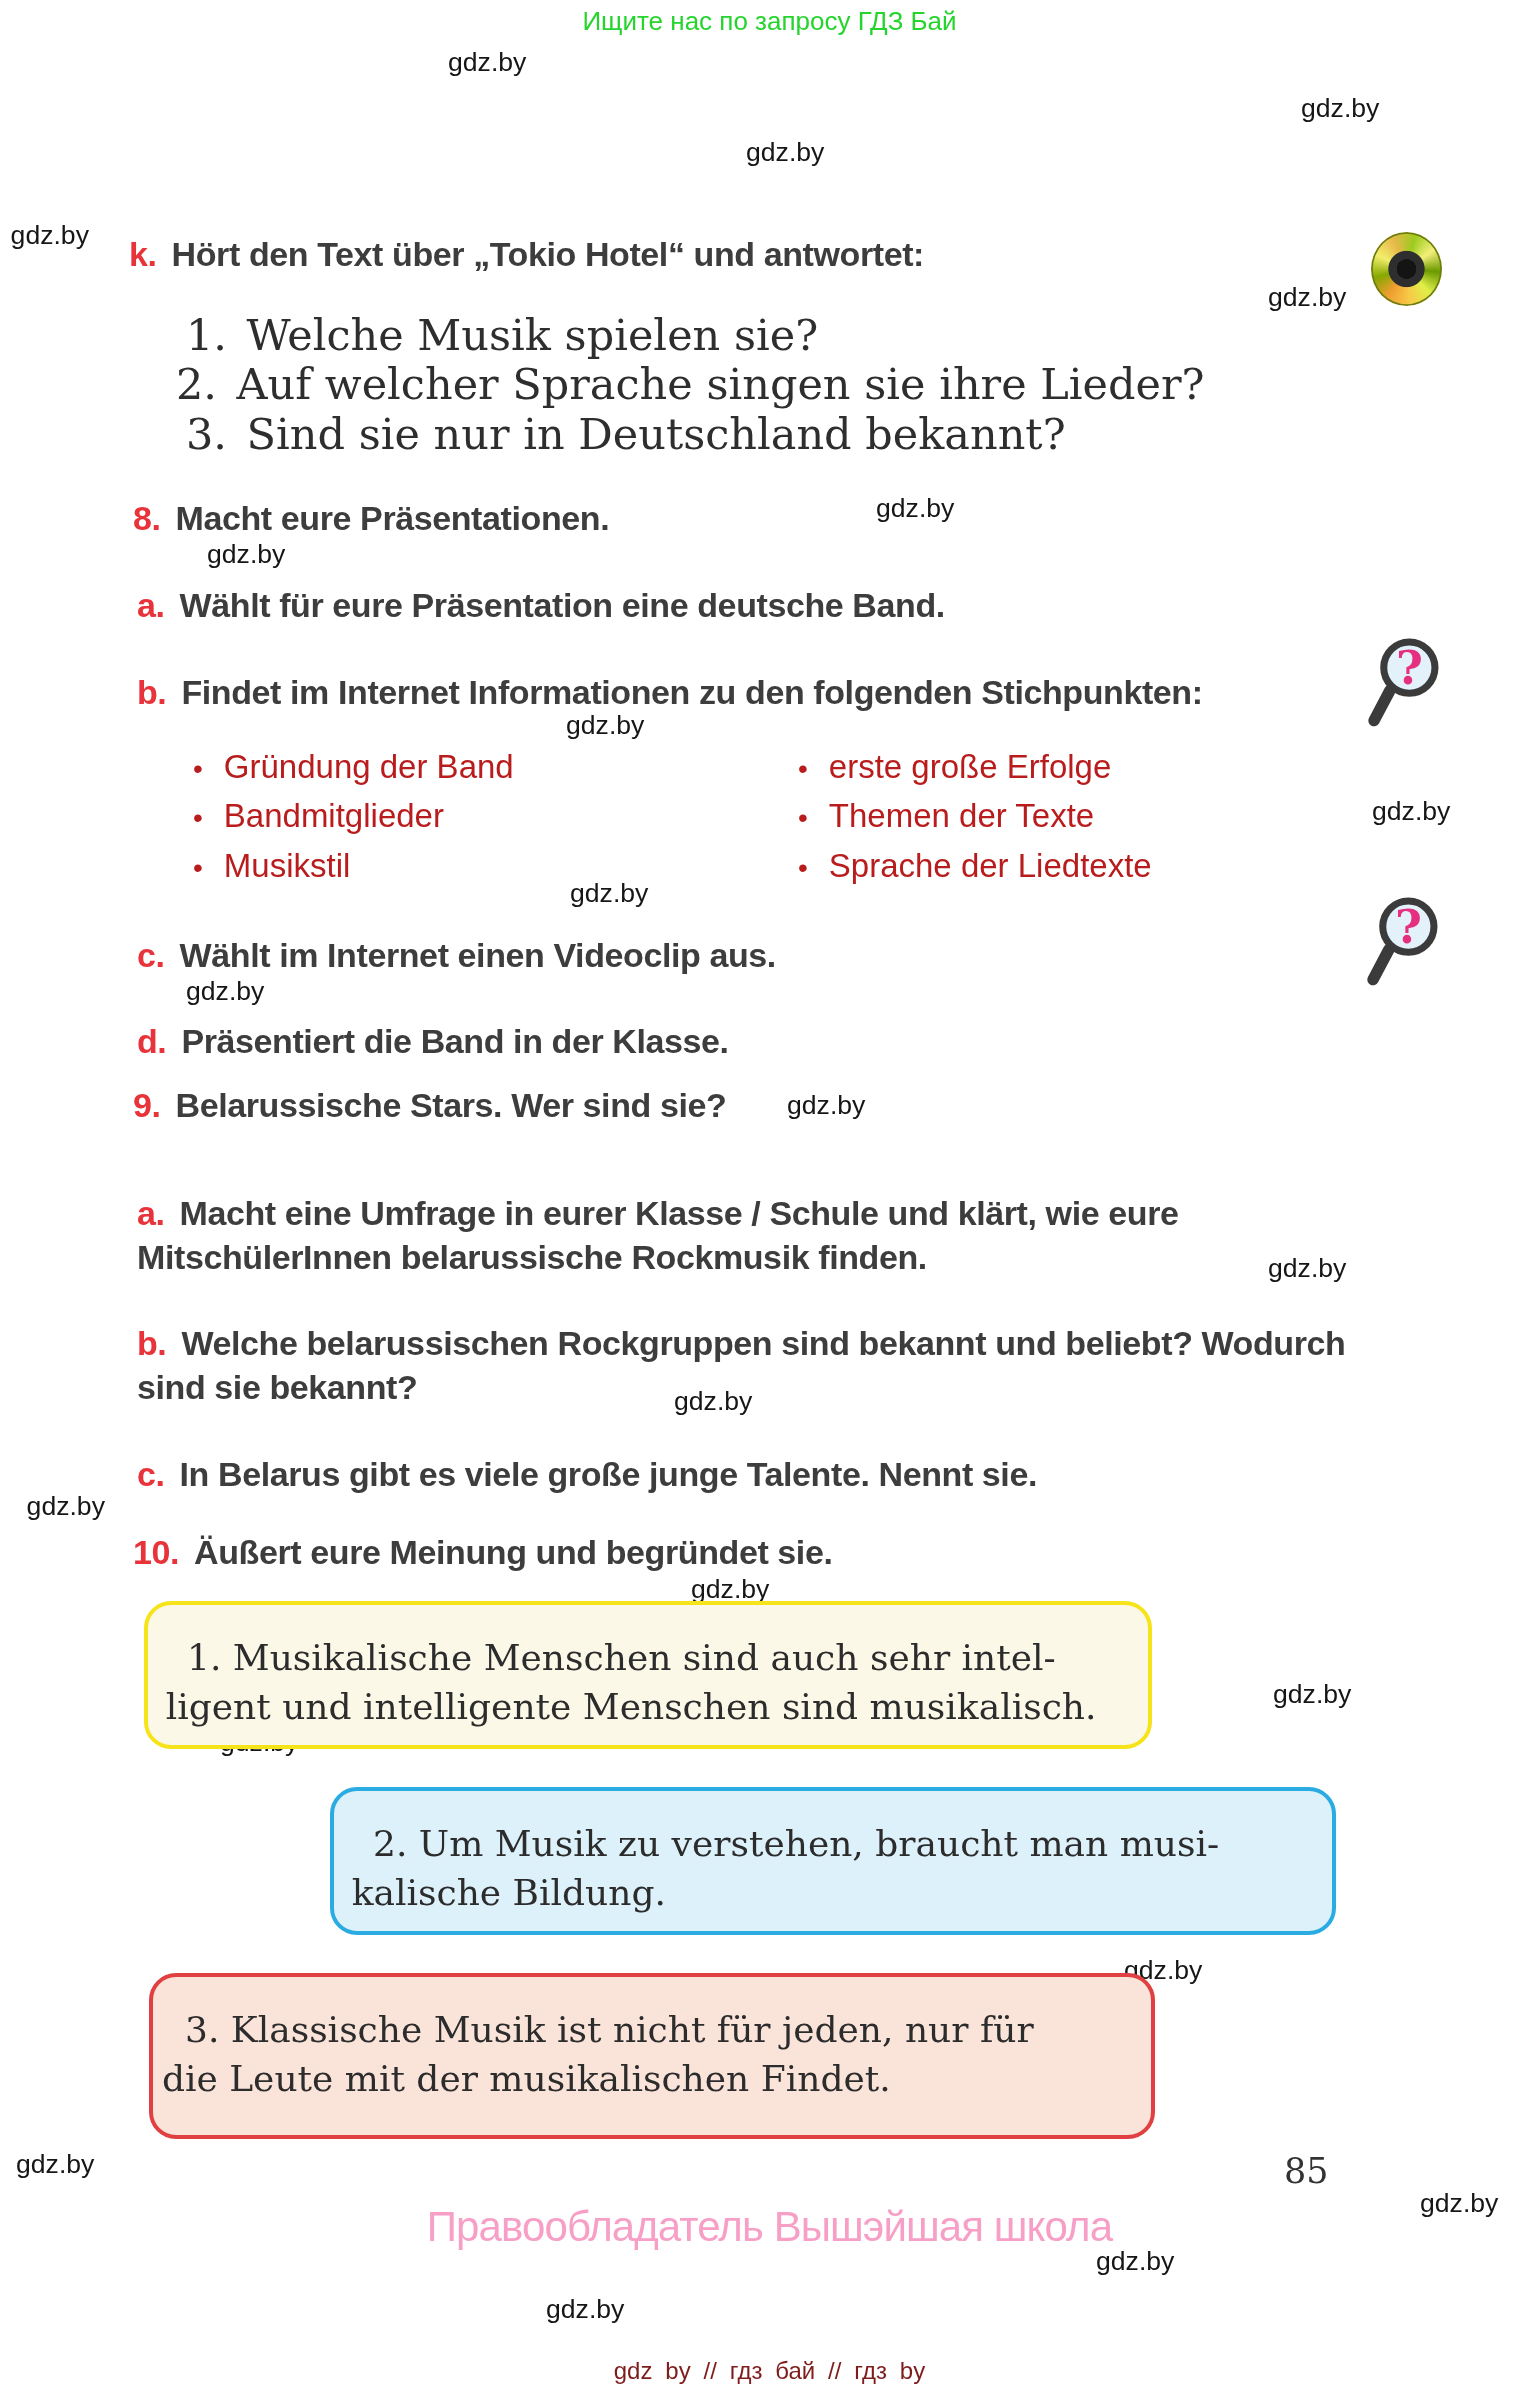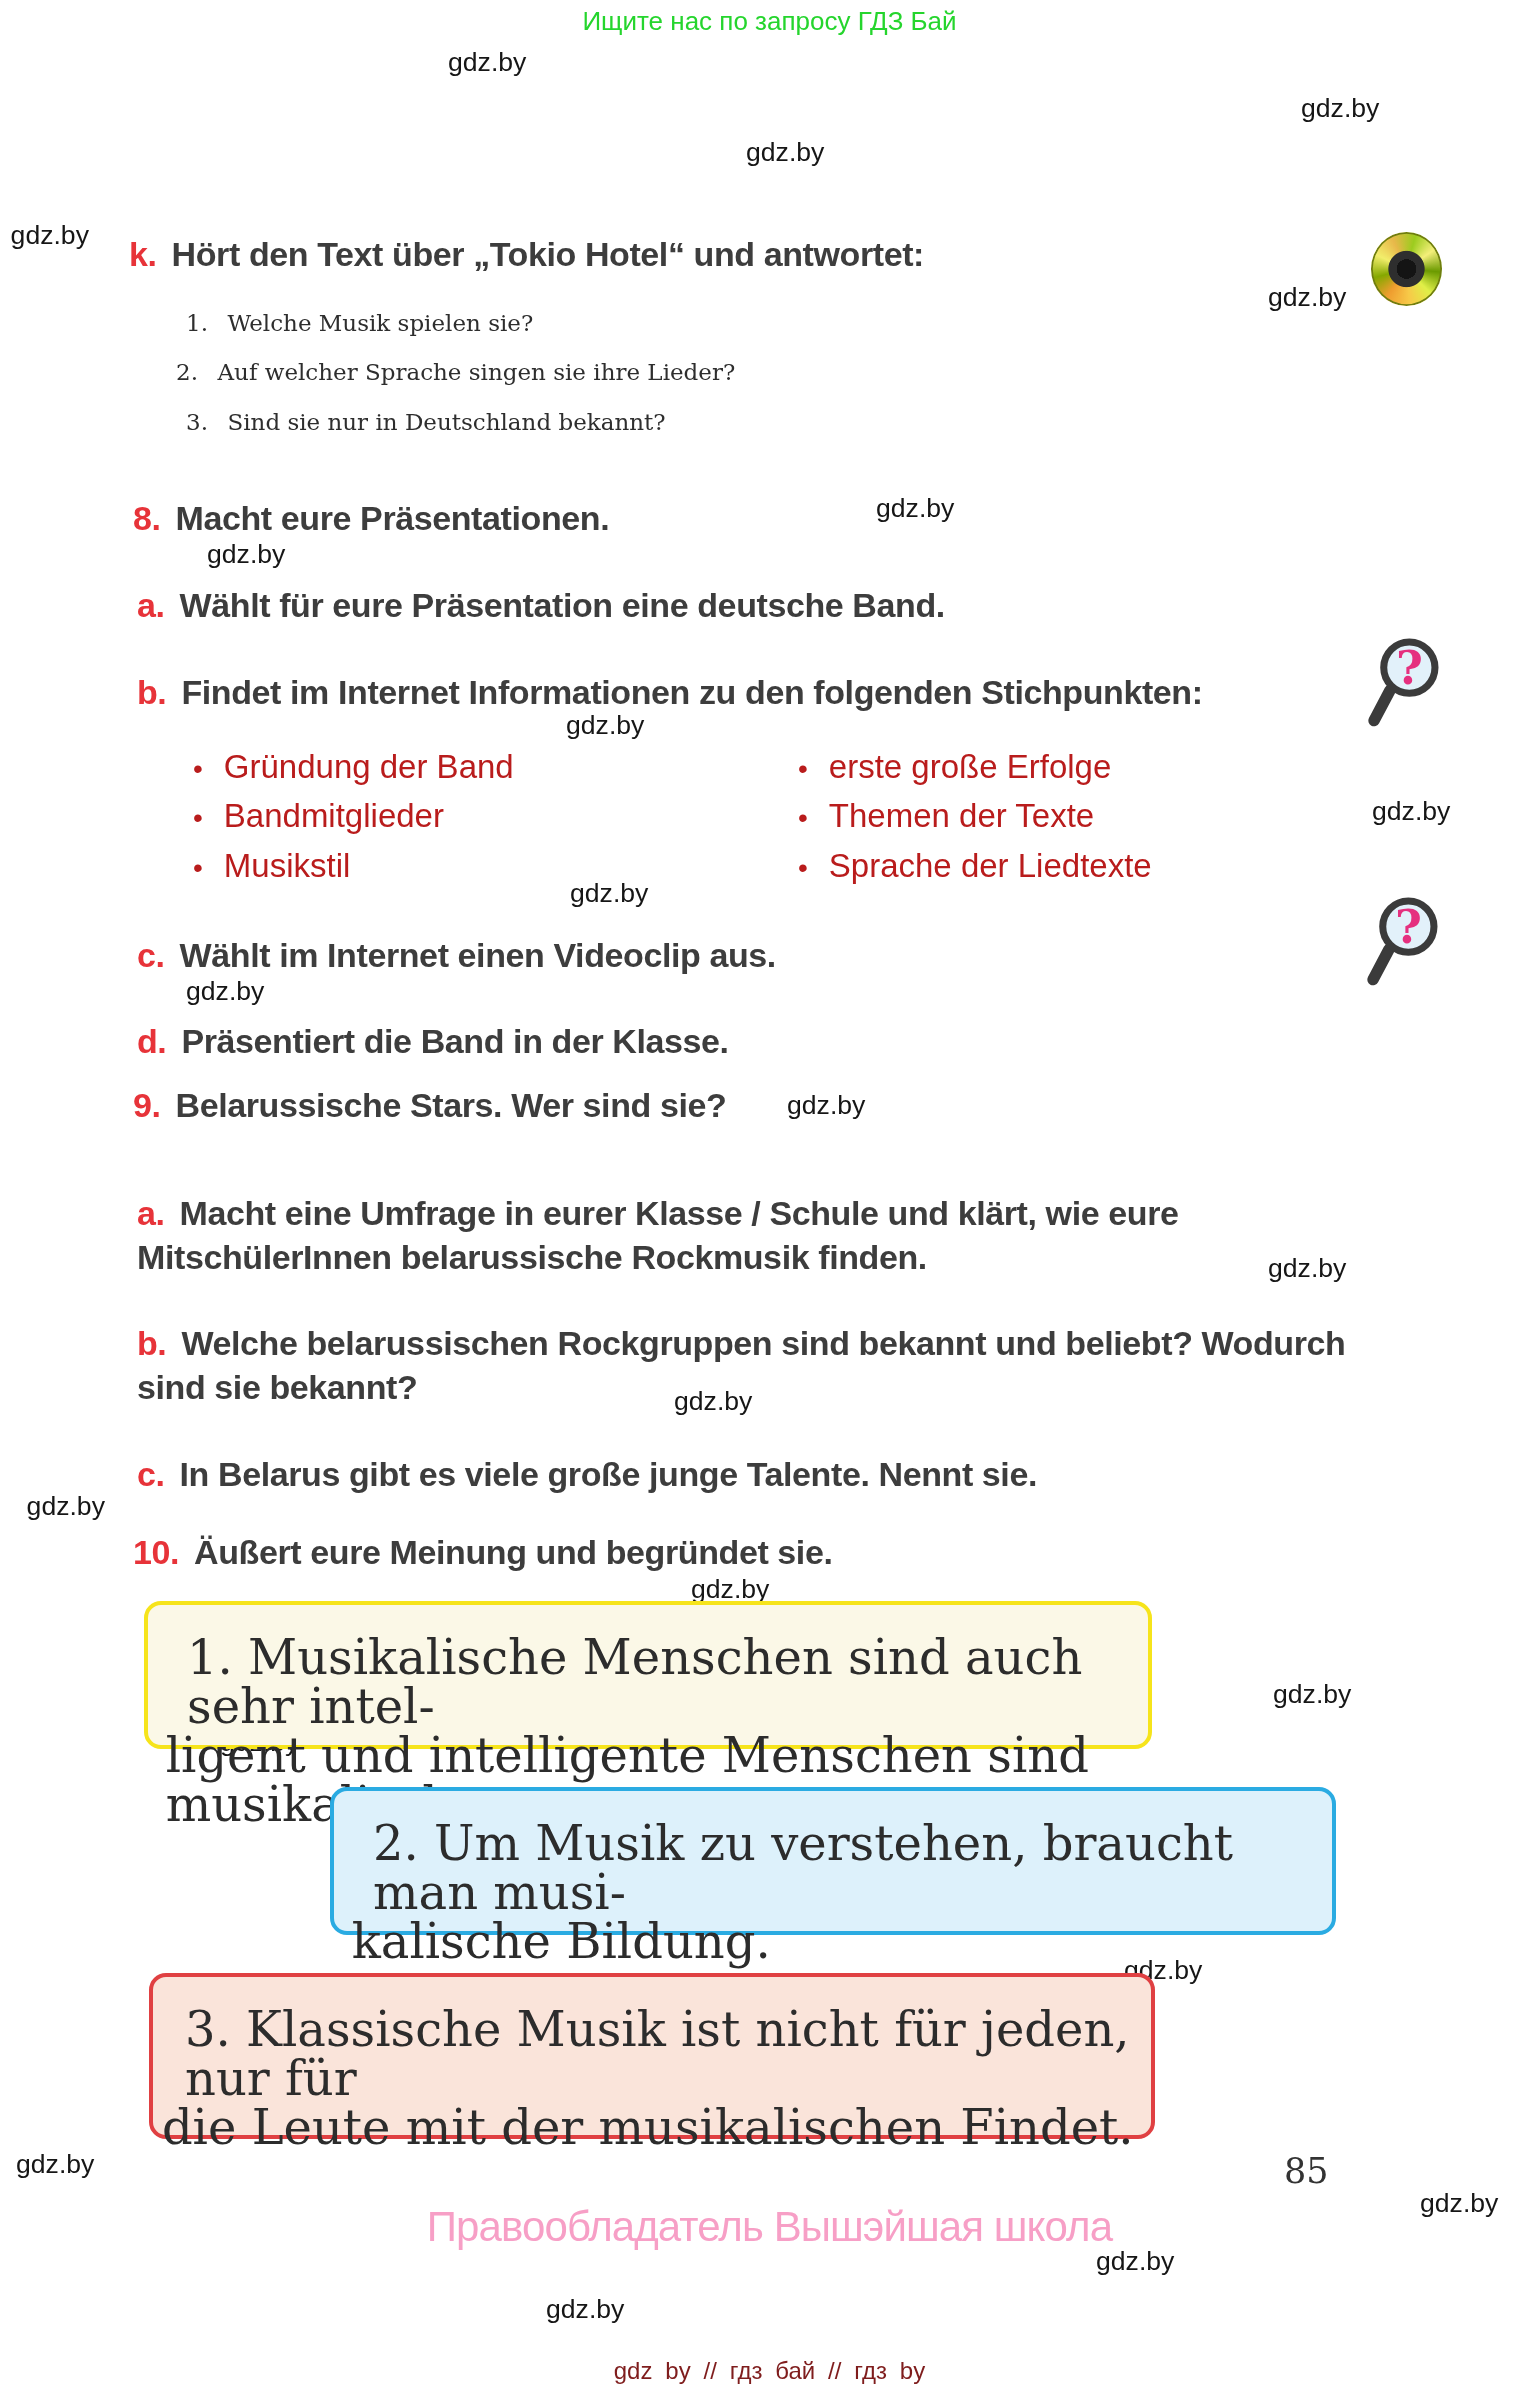--- a/index.html
+++ b/index.html
@@ -19,30 +19,30 @@
   .footer-links{position:absolute;left:0;right:0;top:2358px;text-align:center;
                 font:400 24px/1.1 "Liberation Sans",sans-serif;color:#7f1d1d;word-spacing:6.2px;}
 
   
   .bline{position:absolute;font-family:"Liberation Sans",sans-serif;font-weight:700;
          font-size:34px;line-height:1.3;color:#3d3d3d;letter-spacing:-0.4px;white-space:nowrap;}
   .bline .lbl{color:#e73339;margin-right:15px;}
   .para{white-space:normal;width:1268px;}
 
   
-  .sline{position:absolute;font-family:"DejaVu Serif",serif;font-size:23px;line-height:1.2;
+  .sline{position:absolute;font-family:"DejaVu Serif",serif;font-size:43px;line-height:1.2;
          color:#2e2e2e;white-space:nowrap;}
   .sline .num{margin-right:19.5px;}
   .bullet{position:absolute;font-family:Liberation Sans, sans-serif;font-size:33px;line-height:1.2;
           color:#b91c1c;white-space:nowrap;}
   .bullet .dot{margin-right:21px;font-size:28px;}
 
   
-  .obox{position:absolute;border-radius:17px;font-family:"DejaVu Serif",serif;
-        font-size:48px;line-height:49px;color:#2c2c2c;}
+  .obox{position:absolute;border-radius:27px;font-family:"DejaVu Serif",serif;
+        font-size:36px;line-height:49px;color:#2c2c2c;}
   .obox.yellow{border:4.4px solid #f6e41b;background:#fbf8e7;}
   .obox.blue{border:4.4px solid #2aabe2;background:#ddf1fb;}
   .obox.red{border:4.4px solid #e04042;background:#fae4da;}
   .obox .l1{padding-top:28px;}
 
   
   .cd{position:absolute;left:1371px;top:232px;width:71px;height:74px;border-radius:50%;
       background:
         radial-gradient(circle at 50% 50%, #141414 0 9.8px, #2e2e2e 9.8px 17.7px, rgba(0,0,0,0) 18.6px),
         conic-gradient(from 15deg, #9ccc1e, #f4ef7a, #6b9a00, #e0ef48, #f7c948, #ef9d2f, #85a800, #f2ee6b, #e8b84a, #9ccc1e);

